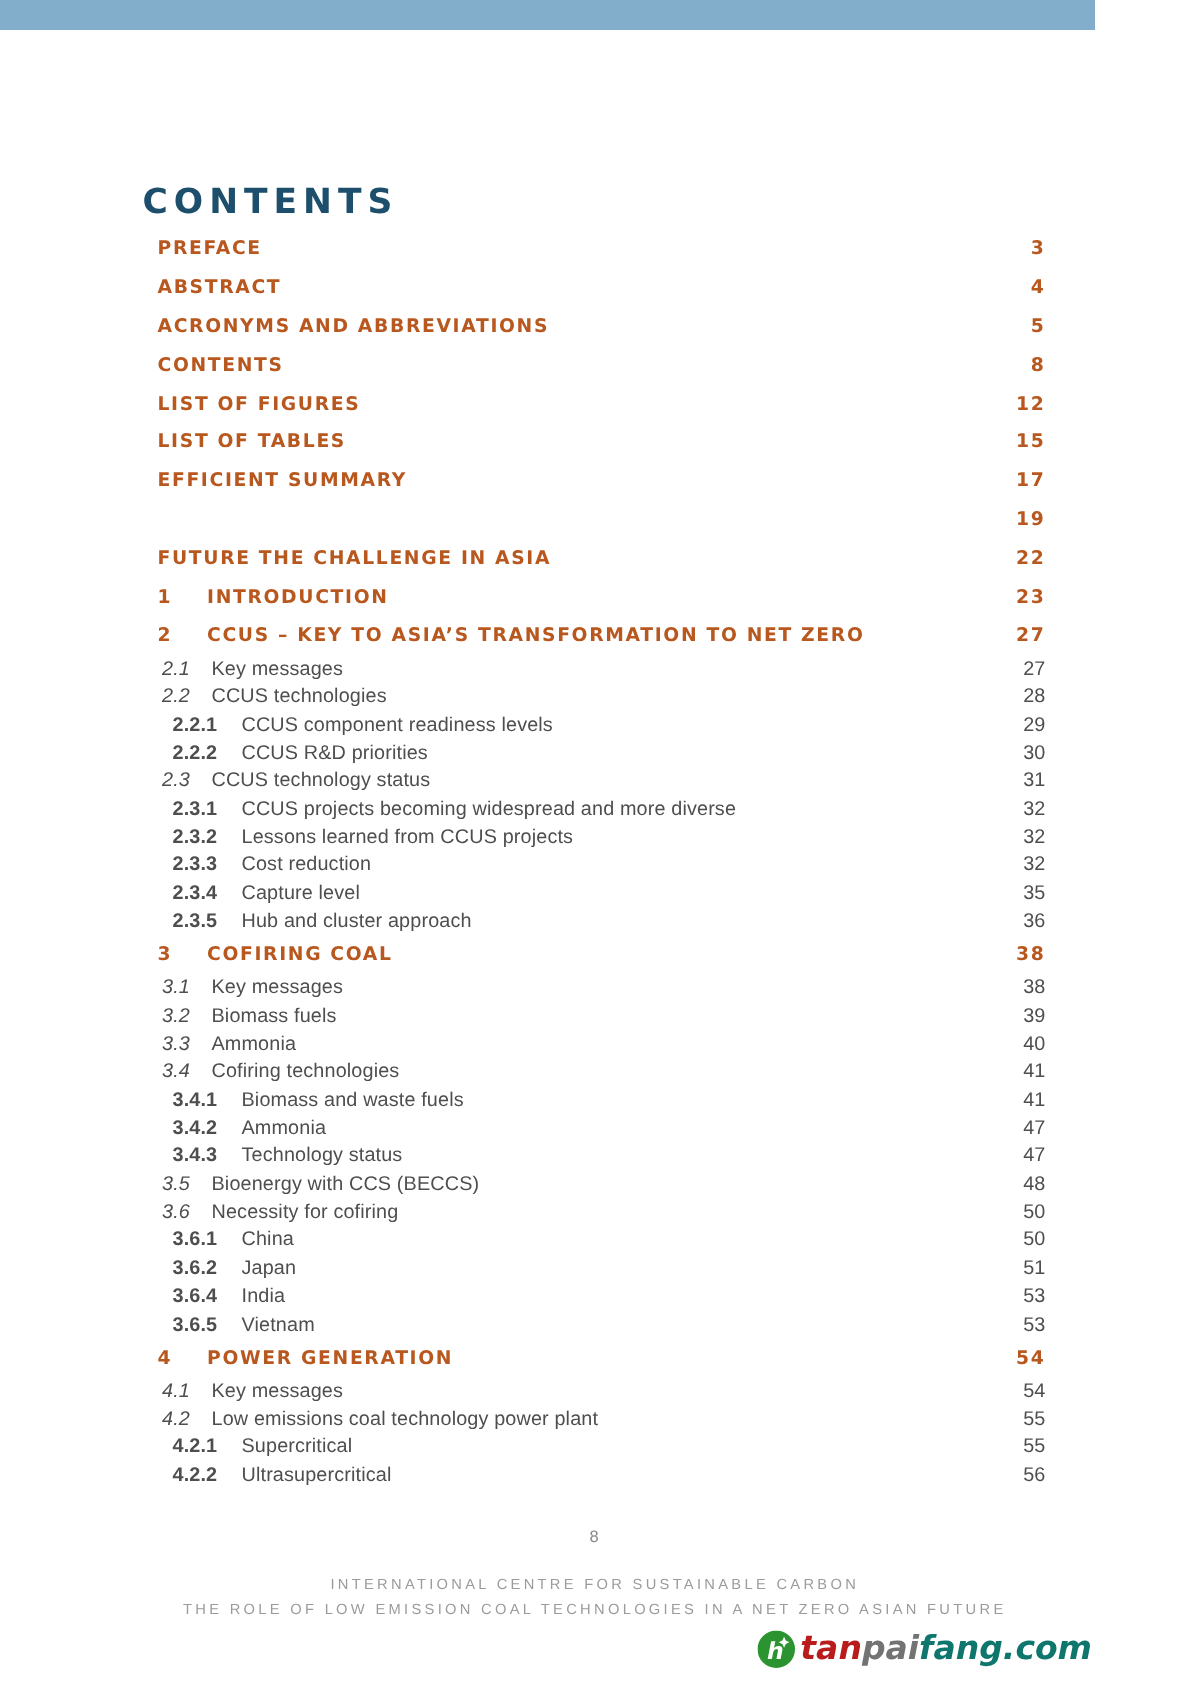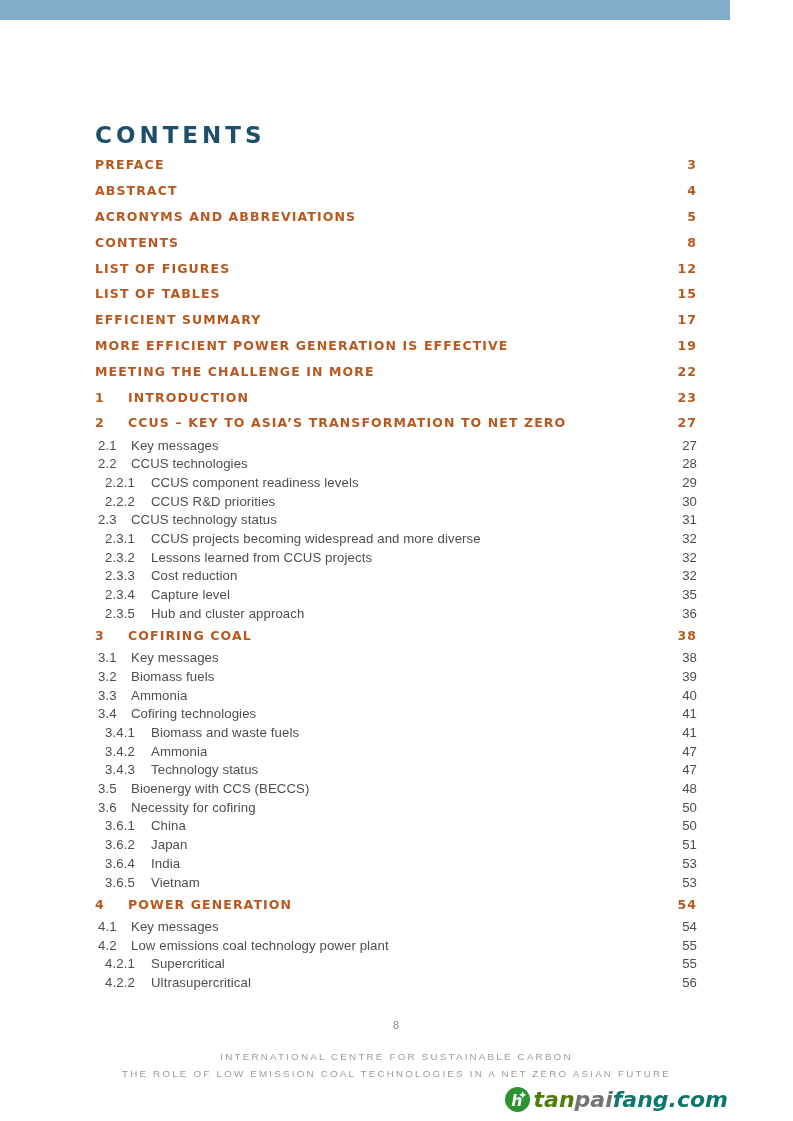--- a/index.html
+++ b/index.html
@@ -21,41 +21,42 @@
     margin:102px 0 0 0;
     font-family:"DejaVu Sans", sans-serif;
     font-size:23px;line-height:26px;font-weight:bold;
     letter-spacing:4px;
     color:var(--title-color,#1d4f6d);
   }
   .toc-list{margin-top:4px;}
   .toc-row{
     display:flex;align-items:center;
     white-space:nowrap;
+    margin-left:10px;
   }
   .toc-row .num{flex:0 0 auto;}
   .toc-row .label{flex:0 0 auto;}
   .toc-row .spacer{flex:1 1 auto;}
   .toc-row .pg{flex:0 0 auto;text-align:right;}
   .toc-row.l1{
     height:25.8px;
     font-family:"DejaVu Sans", sans-serif;
     font-size:12.5px;font-weight:bold;letter-spacing:1.1px;
     color:var(--accent-color,#b8581f);
   }
   .toc-row.l1 .num{width:33px;}
   .toc-row.l2,.toc-row.l3{
     height:18.7px;
     font-size:13.2px;font-weight:normal;letter-spacing:0.1px;
     color:var(--body-color,#4e4e50);
   }
   .toc-row.l2{padding-left:3px;}
-  .toc-row.l2 .num{width:33px;}
+  .toc-row.l2 .num{width:33px;font-style:italic;}
   .toc-row.l3{padding-left:10px;}
-  .toc-row.l3 .num{width:46px;}
+  .toc-row.l3 .num{width:46px;font-weight:bold;}
   .footer-pagenum{
     position:absolute;left:0;top:1019px;width:793px;
     text-align:center;font-size:11px;color:#8a8a8a;letter-spacing:1px;
   }
   .footer-line{
     position:absolute;left:0;width:793px;text-align:center;
     font-size:9.8px;letter-spacing:2.2px;color:#9b9b9b;
   }
   .footer-line.one{top:1051px;}
   .footer-line.two{top:1068px;}
@@ -107,26 +108,25 @@
           <span class="label">LIST OF TABLES</span>
           <span class="spacer"></span>
           <span class="pg">15</span>
         </div>
         <div class="toc-row l1">
           <span class="label">EFFICIENT SUMMARY</span>
           <span class="spacer"></span>
           <span class="pg">17</span>
         </div>
         <div class="toc-row l1">
-          <span class="label">MORE EFFICIENT POWER GENERATION IS EFFECTIVE</span>
           <span class="spacer"></span>
           <span class="pg">19</span>
         </div>
         <div class="toc-row l1">
-          <span class="label">MEETING THE CHALLENGE IN MORE</span>
+          <span class="label">FUTURE THE CHALLENGE IN ASIA</span>
           <span class="spacer"></span>
           <span class="pg">22</span>
         </div>
         <div class="toc-row l1">
           <span class="num">1</span>
           <span class="label">INTRODUCTION</span>
           <span class="spacer"></span>
           <span class="pg">23</span>
         </div>
         <div class="toc-row l1">
@@ -315,16 +315,16 @@
   <div class="footer-pagenum">8</div>
   <div class="footer-line two">THE ROLE OF LOW EMISSION COAL TECHNOLOGIES IN A NET ZERO ASIAN FUTURE</div>
   <div class="footer-line one">INTERNATIONAL CENTRE FOR SUSTAINABLE CARBON</div>
 
   <div class="watermark">
     <svg class="wm-icon" viewBox="0 0 24 24">
       <circle cx="12" cy="12" r="12" fill="#2b9431"></circle>
       <text x="6" y="18" font-family="DejaVu Sans, sans-serif" font-size="15" font-style="italic" font-weight="bold" fill="#ffffff">h</text>
       <path d="M17 4 l1.1 2.4 L20.5 7.5 l-2.4 1.1 L17 11 l-1.1-2.4 L13.5 7.5 l2.4-1.1 Z" fill="#ffffff"></path>
     </svg>
-    <span id="wm-text"><span class="wm-part" style="color: #4d7c0f; font-style: italic;">tan</span><span class="wm-part" style="color: #737373;">pai</span><span class="wm-part" style="color: #0f766e; font-style: italic;">fang.com</span></span>
+    <span id="wm-text"><span class="wm-part" style="color: #b91c1c; font-style: italic;">tan</span><span class="wm-part" style="color: #737373;">pai</span><span class="wm-part" style="color: #0f766e; font-style: italic;">fang.com</span></span>
   </div>
 
 </div>
 
 </body></html>

